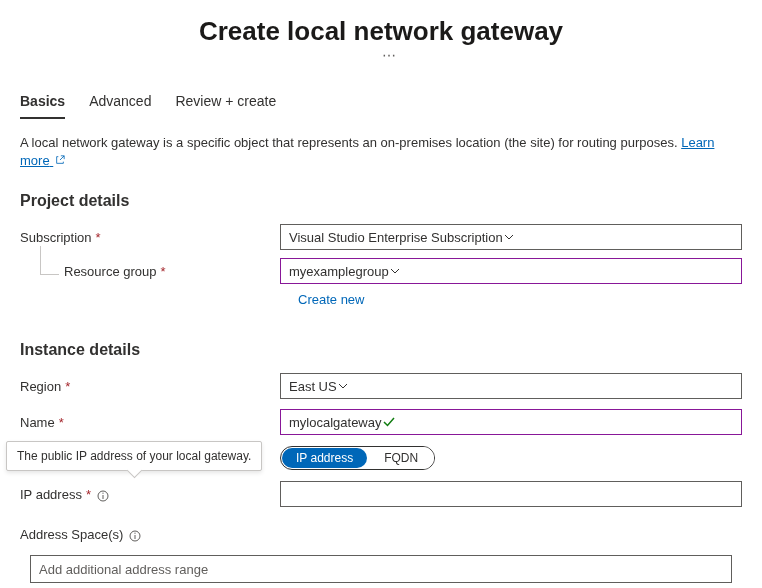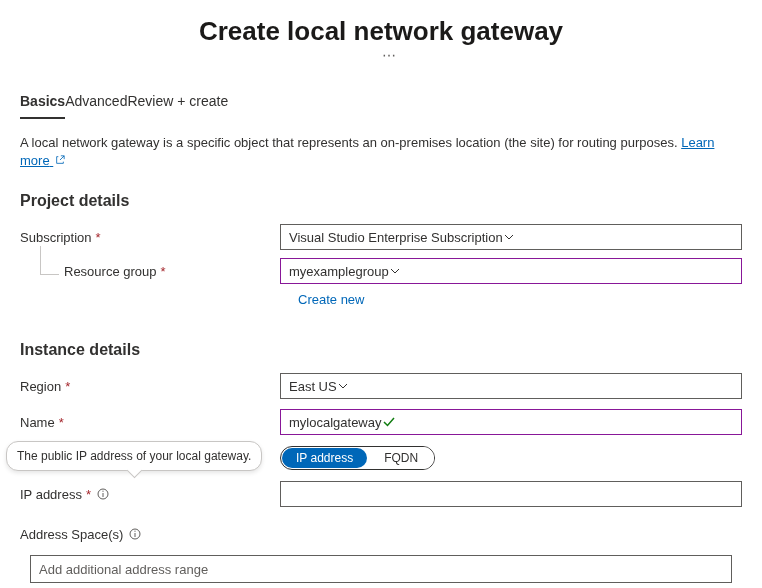--- a/index.html
+++ b/index.html
@@ -8,29 +8,29 @@
     font-size: 13px;
     color: #323130;
     margin: 0;
     padding: 0 20px;
     background: #fff;
     width: 762px;
   }
   .page-header { display: flex; align-items: center; padding: 16px 0 24px; flex-direction: column; }
   .page-title { font-size: 26px; font-weight: 600; margin: 0; color: #1b1a19; }
   .ellipsis { margin-left: 18px; color: #605e5c; font-size: 14px; letter-spacing: 2px; cursor: pointer; }
-  .tabs { display: flex; border-bottom: 1px solid transparent; margin-bottom: 14px; }
+  .tabs { display: flex; gap: 24px; border-bottom: 1px solid transparent; margin-bottom: 14px; }
   .tab { padding: 6px 0 8px; font-size: 14px; color: #323130; cursor: pointer; }
   .tab.active { font-weight: 600; border-bottom: 2px solid #323130; }
   .intro { font-size: 13px; color: #323130; margin-bottom: 22px; line-height: 1.4; }
   .link { color: #0067b8; text-decoration: underline; cursor: pointer; }
   .ext-icon { width: 10px; height: 10px; display: inline-block; vertical-align: baseline; margin-left: 2px; }
   .section-title { font-weight: 600; font-size: 16px; margin-bottom: 14px; }
   .field-row { display: flex; align-items: center; margin-bottom: 8px; min-height: 26px; position: relative; }
-  .field-label { width: 260px; display: flex; align-items: center; font-size: 13px; }
+  .field-label { width: 260px; display: flex; align-items: flex-end; font-size: 13px; }
   .field-label.indent { padding-left: 44px; position: relative; }
   .field-label.indent::before {
     content: ""; position: absolute; left: 20px; top: -18px; width: 18px; height: 28px;
     border-left: 1px solid #c8c6c4; border-bottom: 1px solid #c8c6c4;
   }
   .req { color: #a4262c; margin-left: 4px; }
   .info-icon { width: 12px; height: 12px; margin-left: 6px; color: #605e5c; cursor: pointer; }
   .field-control { flex: 1; max-width: 464px; }
   .select {
     width: 100%; height: 26px; border: 1px solid #605e5c; background: #fff;
@@ -45,21 +45,21 @@
     padding: 0 8px; font-size: 13px; font-family: inherit; outline: none;
   }
   .create-new { color: #0067b8; font-size: 13px; cursor: pointer; display: inline-block; margin-top: 4px; }
   .create-new-row { margin-left: 278px; margin-top: -4px; margin-bottom: 18px; }
   .section-gap { height: 16px; }
   .pill-group { display: inline-flex; border: 1px solid #323130; border-radius: 14px; overflow: hidden; height: 24px; }
   .pill { padding: 0 16px; display: flex; align-items: center; font-size: 12px; cursor: pointer; background: #fff; }
   .pill.active { background: #0067b8; color: #fff; border-radius: 12px; margin: 1px; padding: 0 14px; }
   .tooltip {
     position: absolute; left: -14px; top: -4px; background: #fff;
-    border: 1px solid #c8c6c4; border-radius: 12px; padding: 7px 10px;
+    border: 1px solid #c8c6c4; border-radius: 2px; padding: 7px 10px;
     font-size: 12px; color: #323130; box-shadow: 0 2px 4px rgba(0,0,0,0.1);
     z-index: 10; white-space: nowrap;
   }
   .tooltip::after {
     content: ""; position: absolute; bottom: -6px; left: 122px;
     width: 10px; height: 10px; background: #fff;
     border-right: 1px solid #c8c6c4; border-bottom: 1px solid #c8c6c4;
     transform: rotate(45deg);
   }
   .addr-input {

